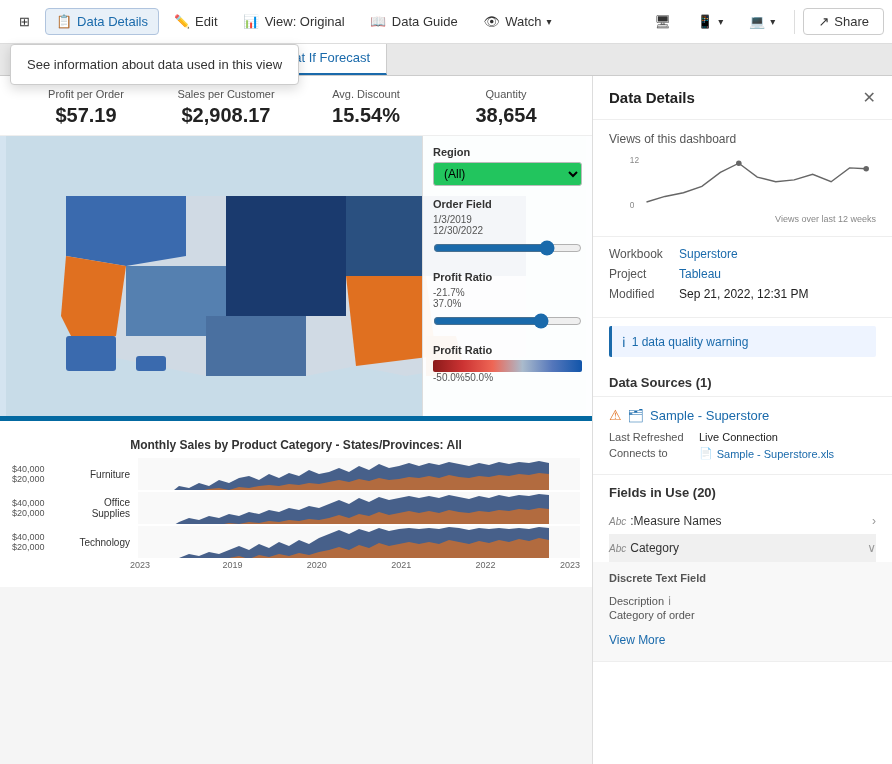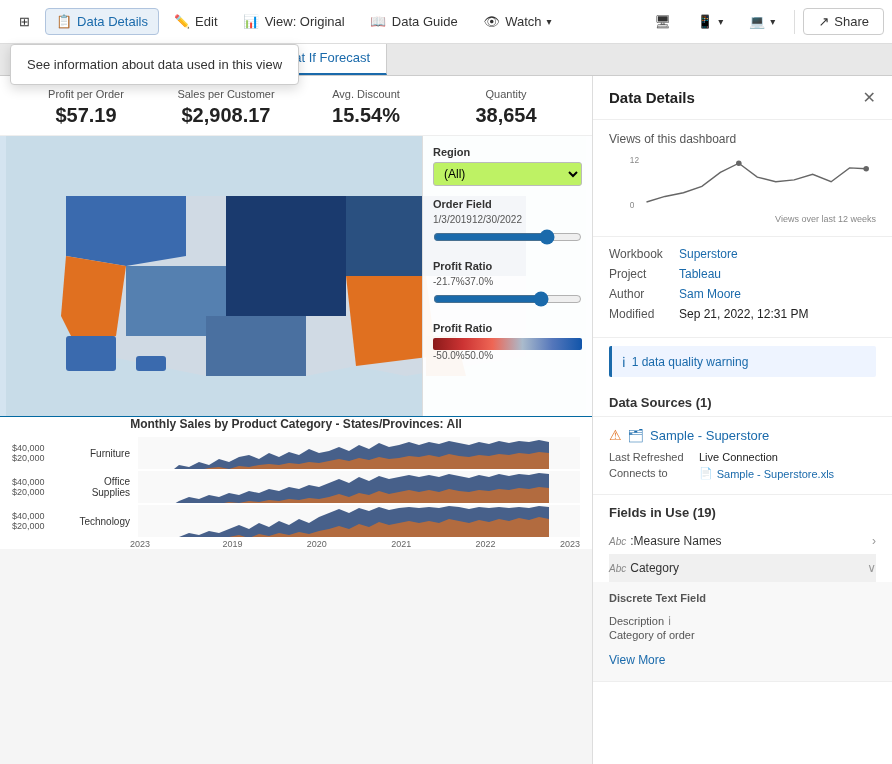--- a/index.html
+++ b/index.html
@@ -63,33 +63,33 @@
 
     
     .filters-panel {
       position: absolute; right: 0; top: 0; width: 170px; background: rgba(255,255,255,0.95);
       border-left: 1px solid #ddd; padding: 10px; height: 100%;
     }
     .filter-group { margin-bottom: 12px; }
     .filter-label { font-size: 11px; font-weight: 600; color: #333; margin-bottom: 4px; }
     .filter-select {
       width: 100%; padding: 3px 6px; border: 1px solid #bbb; border-radius: 3px;
-      font-size: 12px; background: #bef264;
-    }
-    .filter-range { font-size: 10px; color: #555; display: flex; justify-content: flex-start; margin-bottom: 2px; }
+      font-size: 12px; background: #22c55e;
+    }
+    .filter-range { font-size: 10px; color: #555; display: flex; justify-content: space-between; margin-bottom: 2px; flex-direction: column; }
     .filter-slider { width: 100%; margin: 2px 0; accent-color: #1a6aab; }
     .color-bar {
       height: 12px; width: 100%; border-radius: 2px;
       background: linear-gradient(to right, #8b1a1a, #cc3333, #ee6655, #aabbcc, #5577bb, #1155aa);
     }
     .color-bar-labels { display: flex; font-size: 10px; color: #555; }
 
     
     .bottom-chart {
-      padding: 0 12px; background: #fff; border-top: 1px solid #0369a1;
+      padding: 17px 12px; background: #fff; border-top: 5px solid #0369a1;
     }
     .chart-title { font-size: 12px; font-weight: 600; color: #333; margin-bottom: 6px; text-align: center; }
     .chart-rows { display: flex; flex-direction: column; gap: 2px; }
     .chart-row { display: flex; align-items: center; gap: 8px; }
     .chart-row-label { font-size: 10px; color: #333; width: 60px; text-align: right; }
     .chart-row-bars { flex: 1; height: 32px; position: relative; background: #f9f9f9; overflow: hidden; }
     .chart-amounts { font-size: 9px; color: #555; display: flex; flex-direction: column; justify-content: center; width: 50px; }
 
     
     .right-panel {
@@ -388,24 +388,20 @@
     <div class="meta-section">
       <div class="meta-row">
         <span class="meta-key">Workbook</span>
         <span class="meta-val">Superstore</span>
       </div>
       <div class="meta-row">
         <span class="meta-key">Project</span>
         <span class="meta-val">Tableau</span>
       </div>
       <div class="meta-row">
-        <span class="meta-key">Author</span>
-        <span class="meta-val">Sam Moore</span>
-      </div>
-      <div class="meta-row">
         <span class="meta-key">Modified</span>
         <span class="meta-val black">Sep 21, 2022, 12:31 PM</span>
       </div>
     </div>
 
     <div class="warning-banner">
       <span style="color:#1a6aab; font-size:14px;">ℹ</span>
       <span>1 data quality warning</span>
     </div>
 
@@ -423,21 +419,21 @@
       <div class="ds-meta-row">
         <span class="ds-key">Connects to</span>
         <span class="ds-val">
           <span>📄</span>
           <span>Sample - Superstore.xls</span>
         </span>
       </div>
     </div>
 
     <div class="fields-section">
-      <div class="fields-title">Fields in Use (19)</div>
+      <div class="fields-title">Fields in Use (20)</div>
 
       <div class="field-row">
         <div class="field-name">
           <span class="field-type">Abc</span>
           <span>:Measure Names</span>
         </div>
         <span class="field-chevron">›</span>
       </div>
 
       <div class="field-row" style="background:#f0f0f0;">

